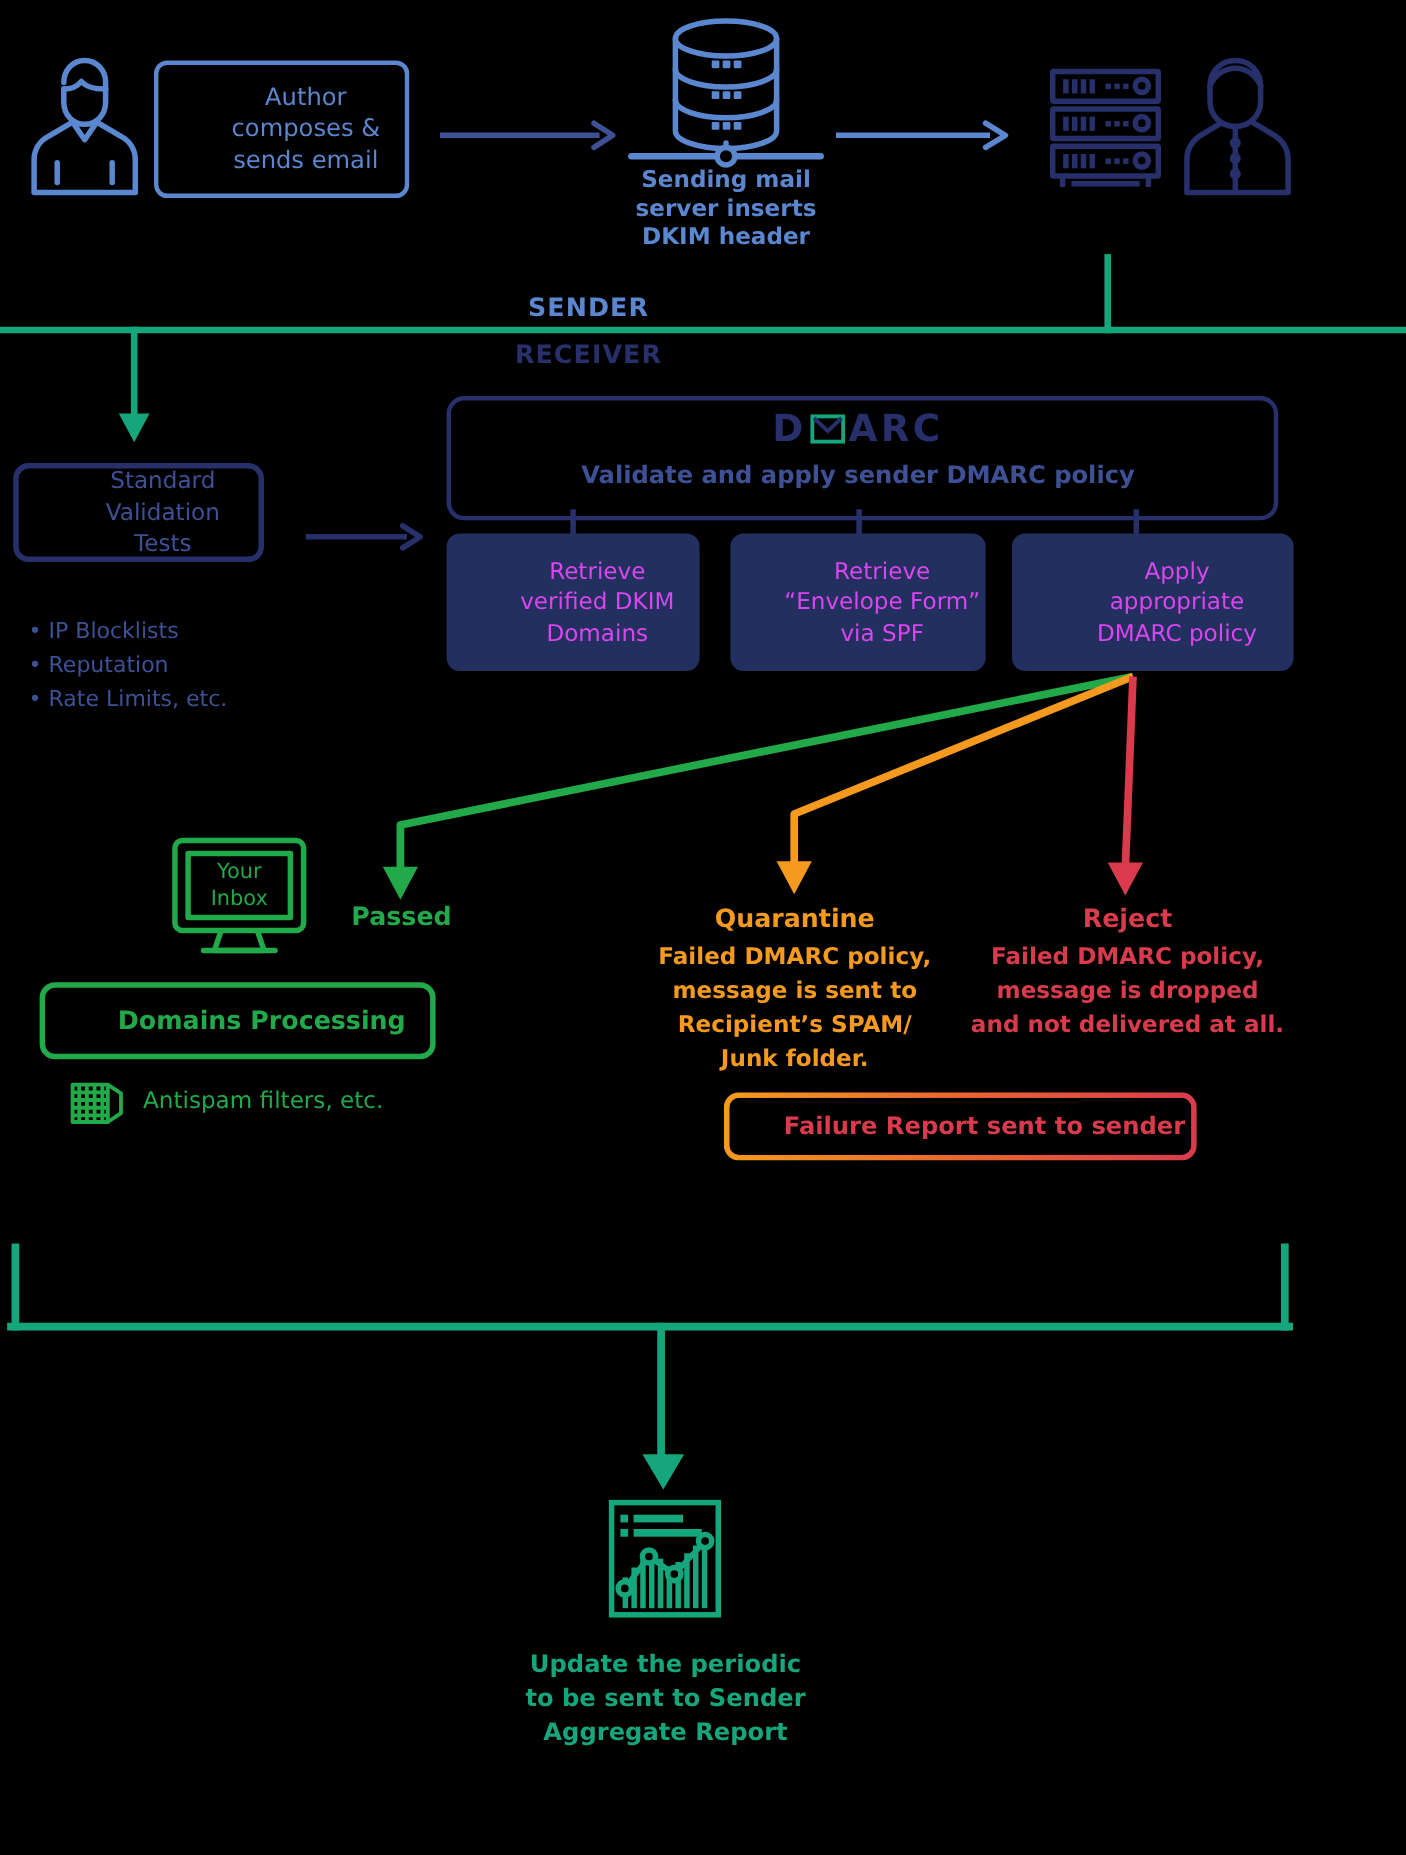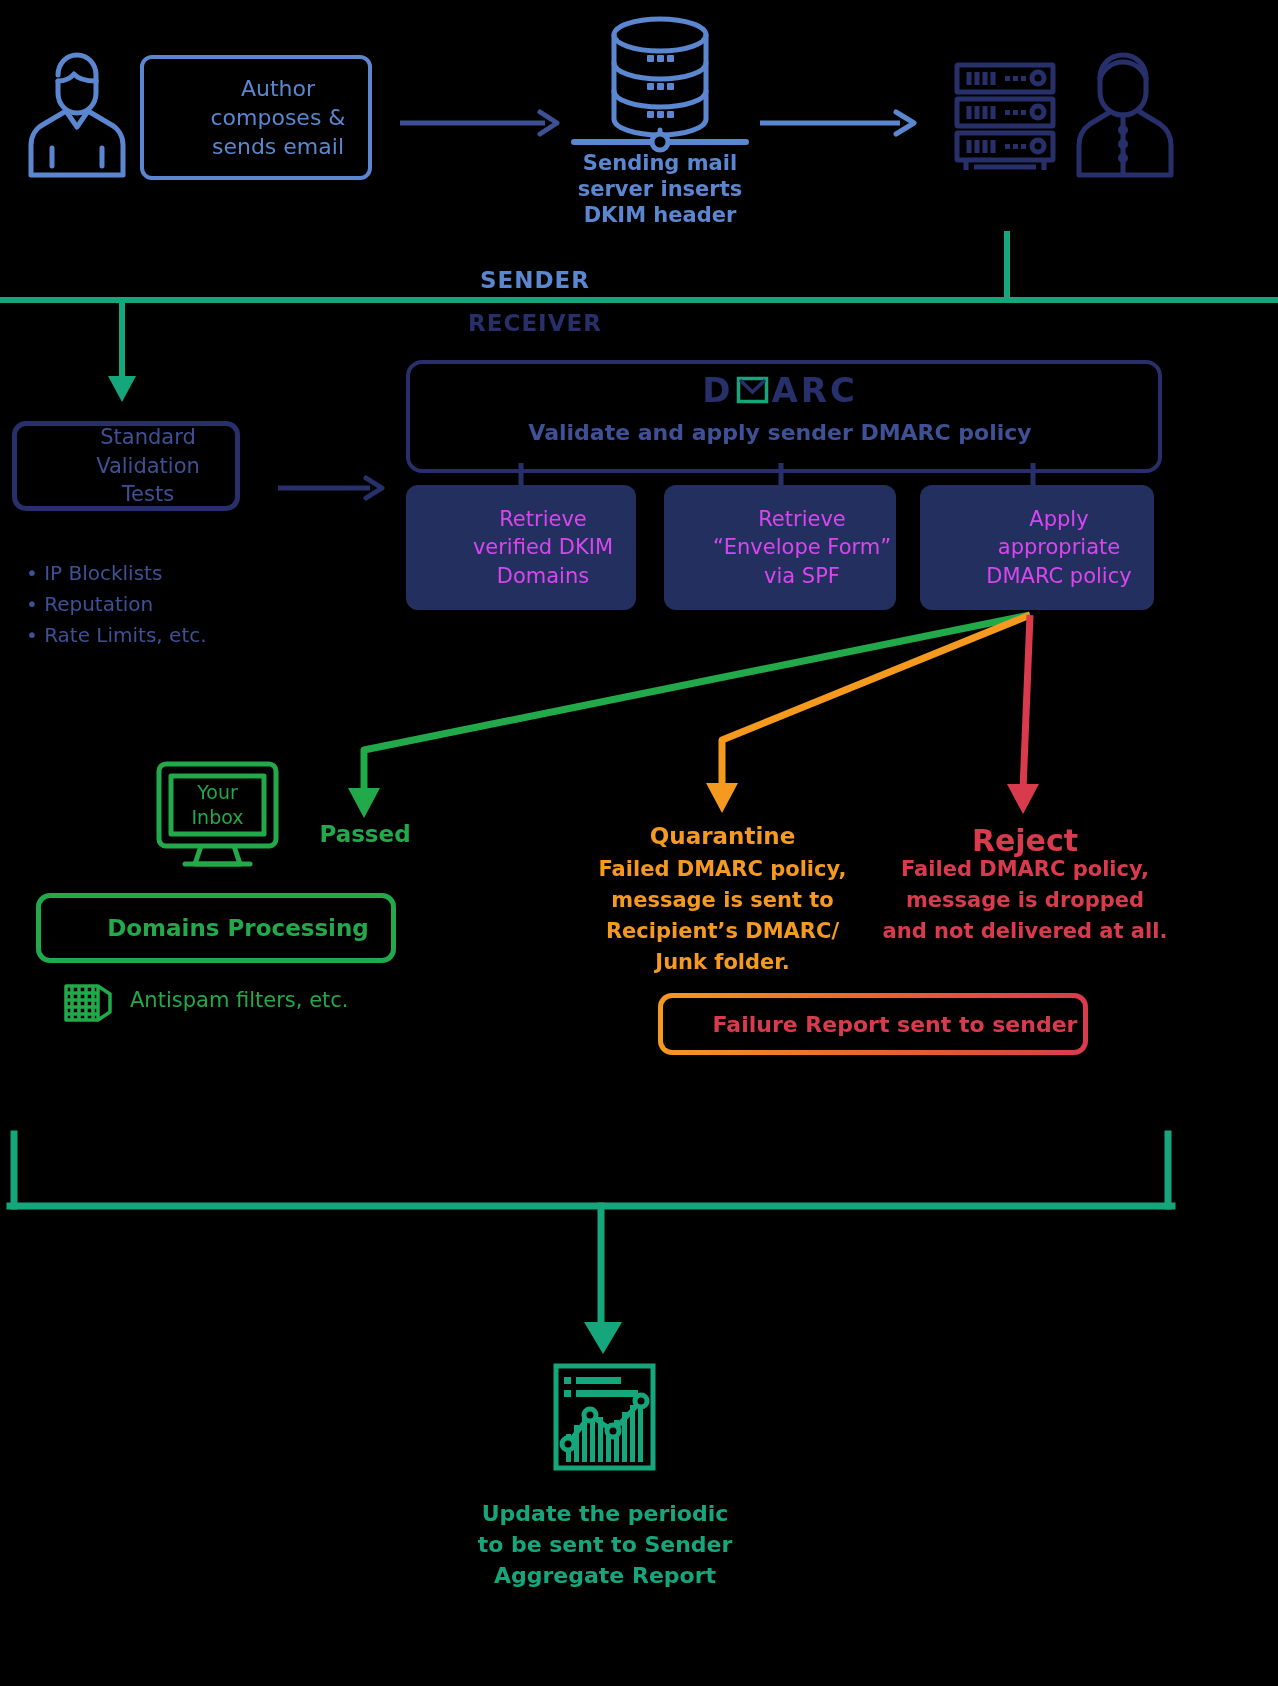--- a/index.html
+++ b/index.html
@@ -222,21 +222,21 @@
 </div>
 
 <div class="box box-fill-navy" style="left:664px;top:485px;width:232px;height:125px;">
   <div class="c-white" style="font-size:21px;line-height:1.34;">
     <div>Retrieve</div>
     <div>“Envelope Form”</div>
     <div>via SPF</div>
   </div>
 </div>
 
-<div class="box box-fill-navy" style="left:920px;top:485px;width:234px;height:125px;">
+<div class="box box-fill-navy" style="left:920px;top:485px;width:256px;height:125px;">
   <div class="c-white" style="font-size:21px;line-height:1.34;">
     <div>Apply</div>
     <div>appropriate</div>
     <div>DMARC policy</div>
   </div>
 </div>
 
 <div class="abs" style="left:0px;top:600px;">
   <svg width="1278" height="230" viewBox="0 0 1278 230" fill="none">
 
@@ -283,25 +283,25 @@
     <line x1="4" y1="25" x2="36" y2="25"></line>
     <line x1="4" y1="32" x2="36" y2="32"></line>
   </svg>
 </div>
 <div class="abs c-green" style="left:130px;top:988px;font-size:21px;">Antispam filters, etc.</div>
 
 <div class="txt c-orange bold" style="left:590px;top:822px;width:265px;font-size:23px;">Quarantine</div>
 <div class="txt c-orange bold" style="left:580px;top:854px;width:285px;font-size:21px;line-height:1.48;">
   <div>Failed DMARC policy,</div>
   <div>message is sent to</div>
-  <div>Recipient’s DMARC/</div>
+  <div>Recipient’s SPAM/</div>
   <div>Junk folder.</div>
 </div>
 
-<div class="txt c-red bold" style="left:900px;top:822px;width:250px;font-size:30px;">Reject</div>
+<div class="txt c-red bold" style="left:900px;top:822px;width:250px;font-size:23px;">Reject</div>
 <div class="txt c-red bold" style="left:880px;top:854px;width:290px;font-size:21px;line-height:1.48;">
   <div>Failed DMARC policy,</div>
   <div>message is dropped</div>
   <div>and not delivered at all.</div>
 </div>
 
 <div class="box box-grad" style="left:658px;top:993px;width:430px;height:62px;">
   <span class="c-red bold" style="font-size:22px;">Failure Report sent to sender</span>
 </div>
 

